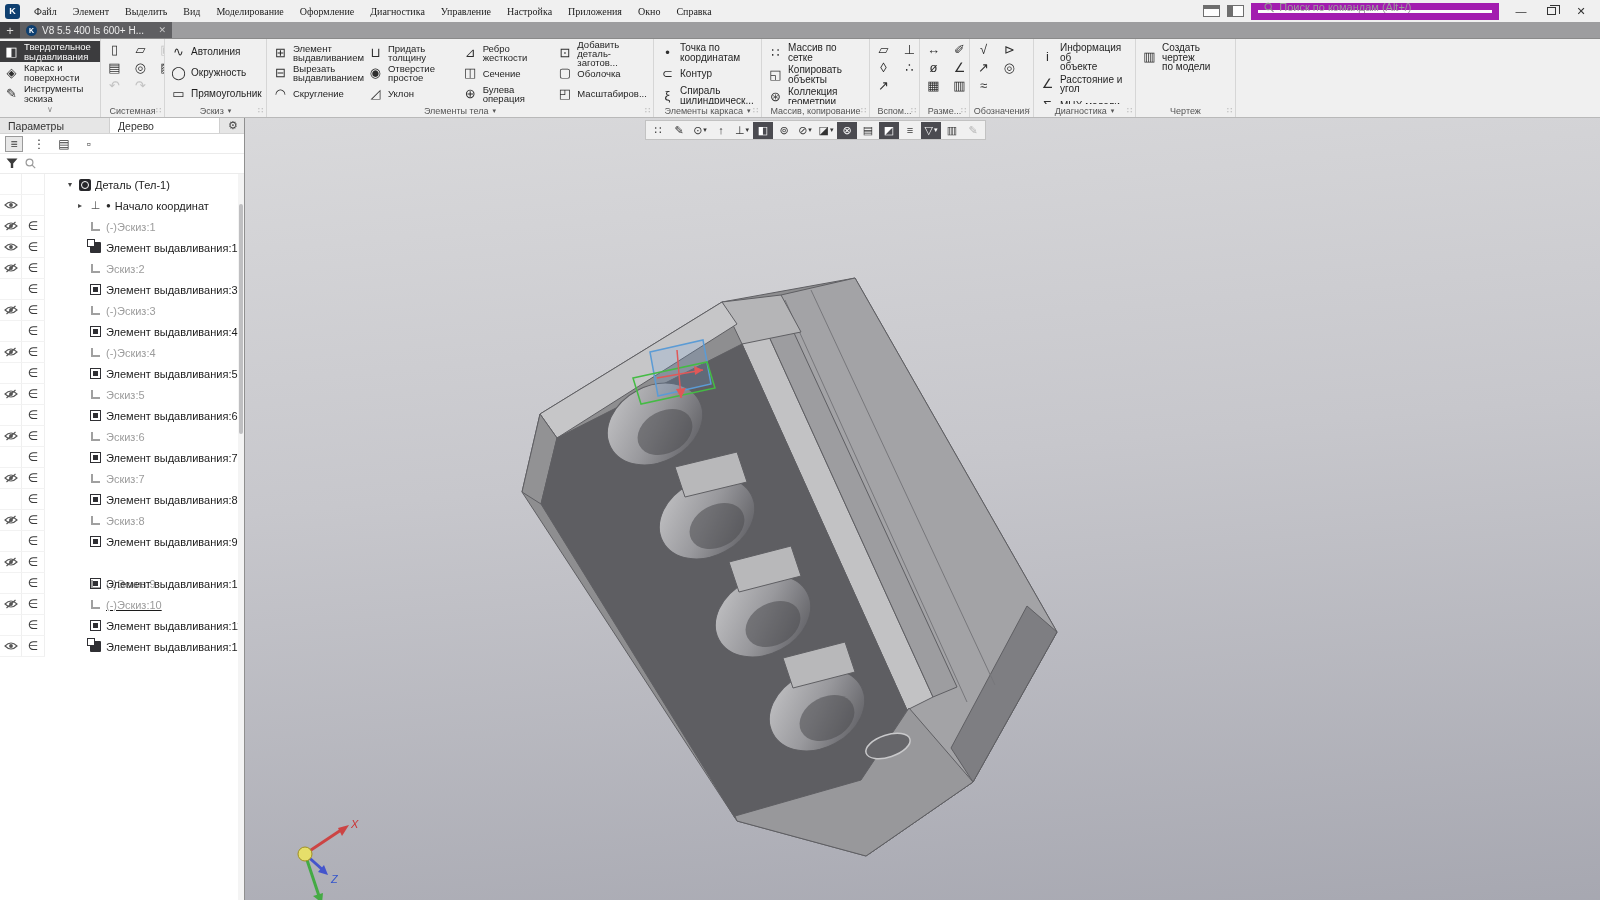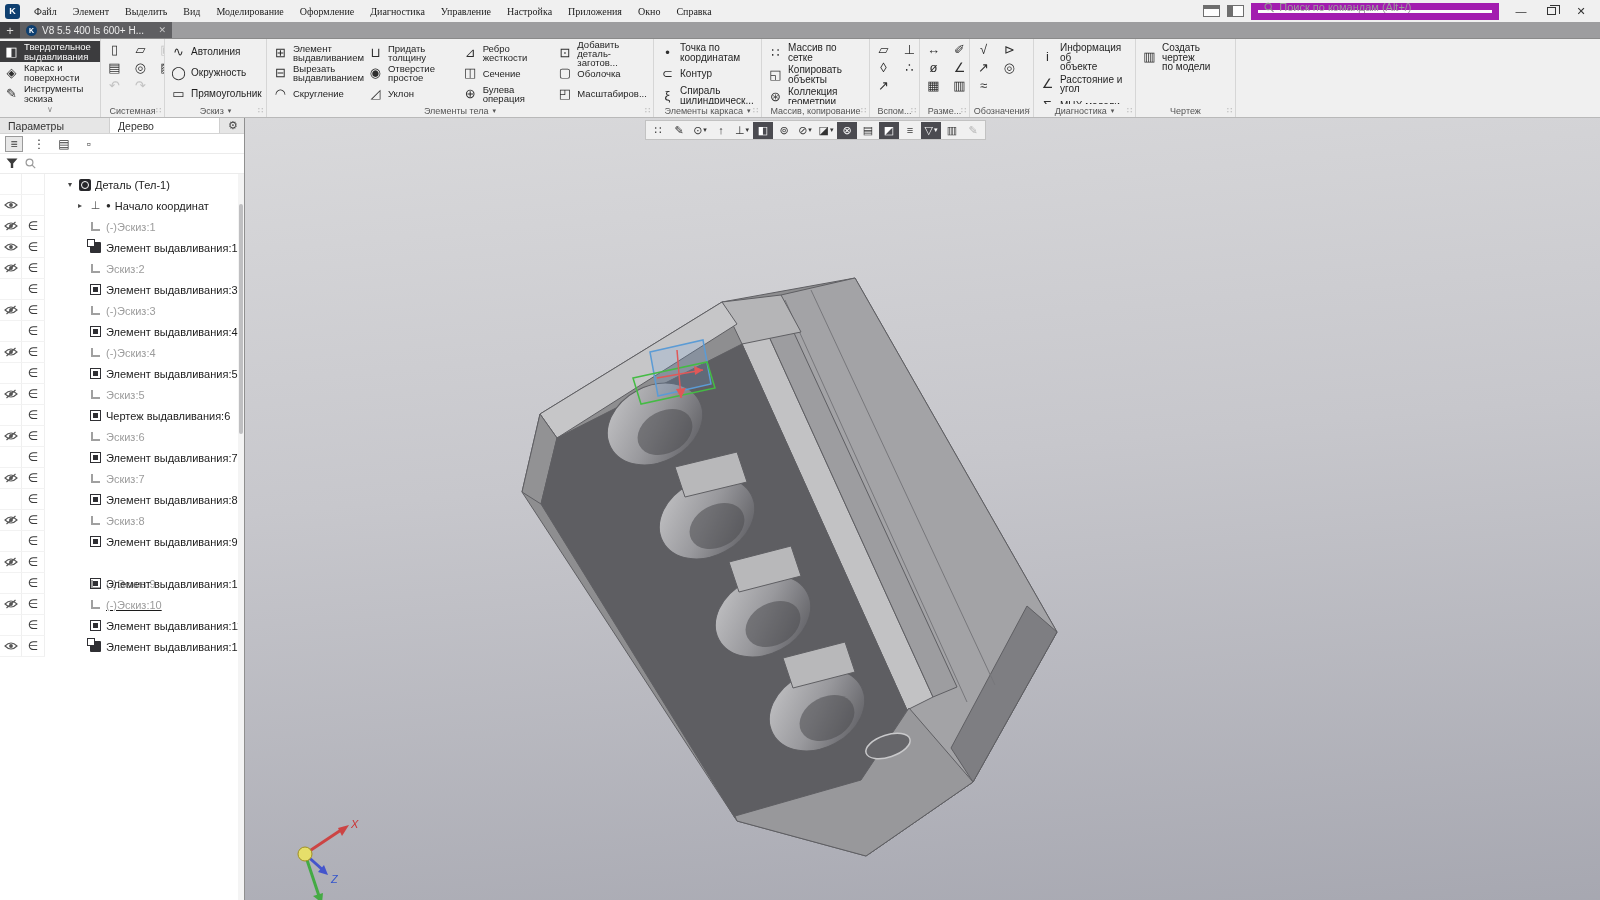--- a/index.html
+++ b/index.html
@@ -541,21 +541,21 @@
             <span class="sk-ic"></span>
             <span class="tree-label muted">Эскиз:5</span>
           </div>
         </div>
         <div class="tree-row">
           <div class="cell-eye"></div>
           <div class="cell-in">∈</div>
           <div class="row-main" style="padding-left: 30px;">
             <span class="expander"></span>
             <span class="cut-ic"></span>
-            <span class="tree-label">Чертеж выдавливания:6</span>
+            <span class="tree-label">Элемент выдавливания:6</span>
           </div>
         </div>
         <div class="tree-row">
           <div class="cell-eye">
             <svg width="14" height="10" viewBox="0 0 14 10">
               <path d="M1 5 Q7 -1 13 5 Q7 11 1 5 Z" fill="none" stroke="#555" stroke-width="1.1"></path>
               <circle cx="7" cy="5" r="1.9" fill="#555"></circle>
               <line x1="2.5" y1="9" x2="11.5" y2="1" stroke="#555" stroke-width="1.1"></line>
             </svg>
           </div>

